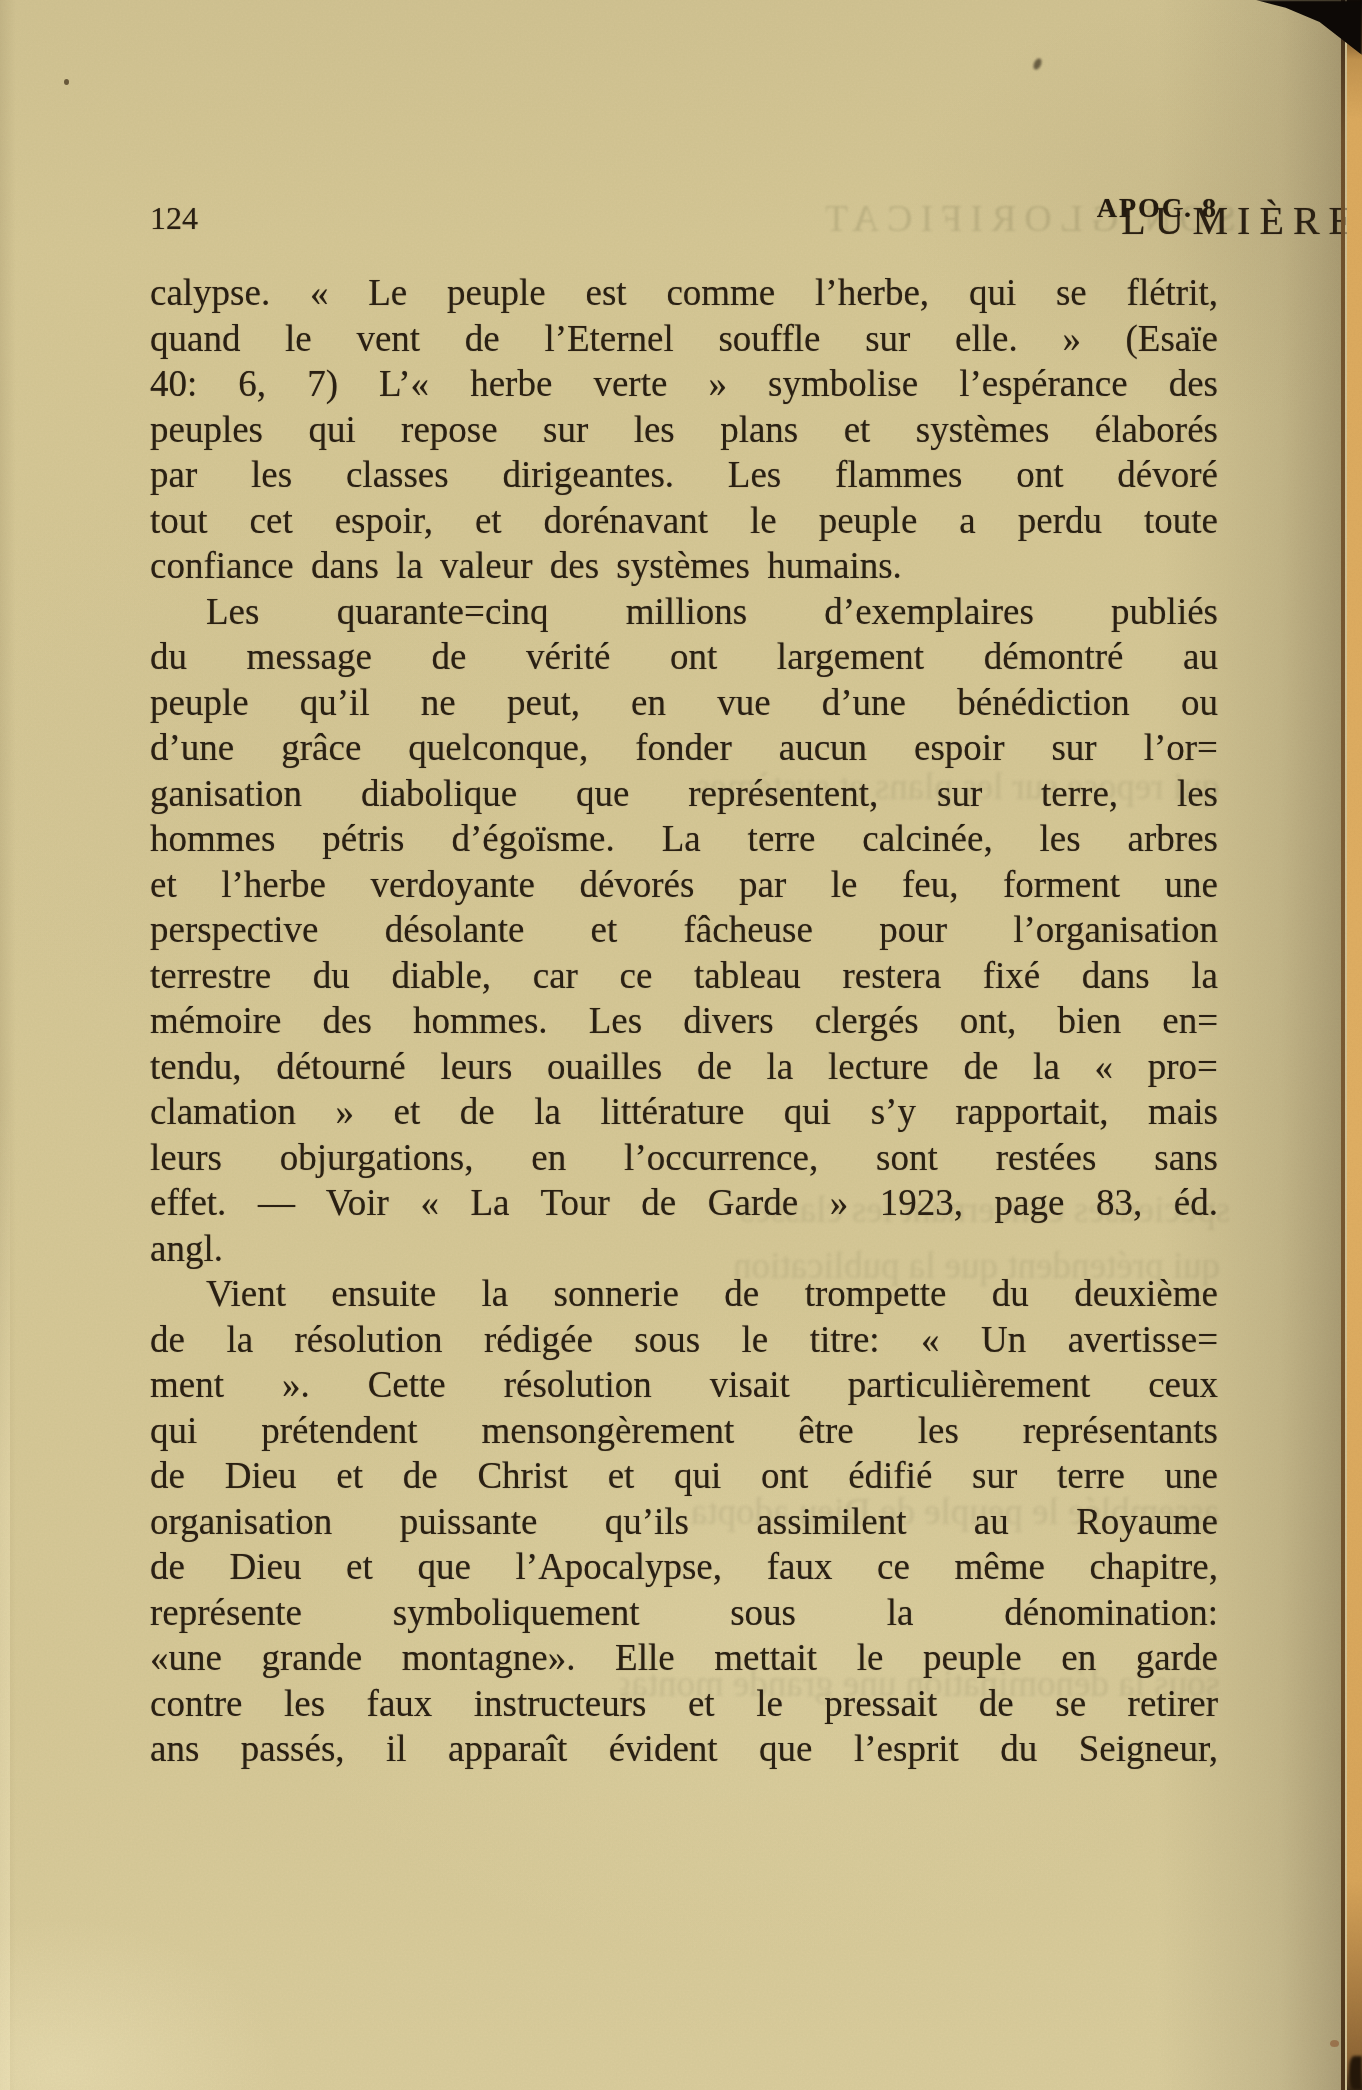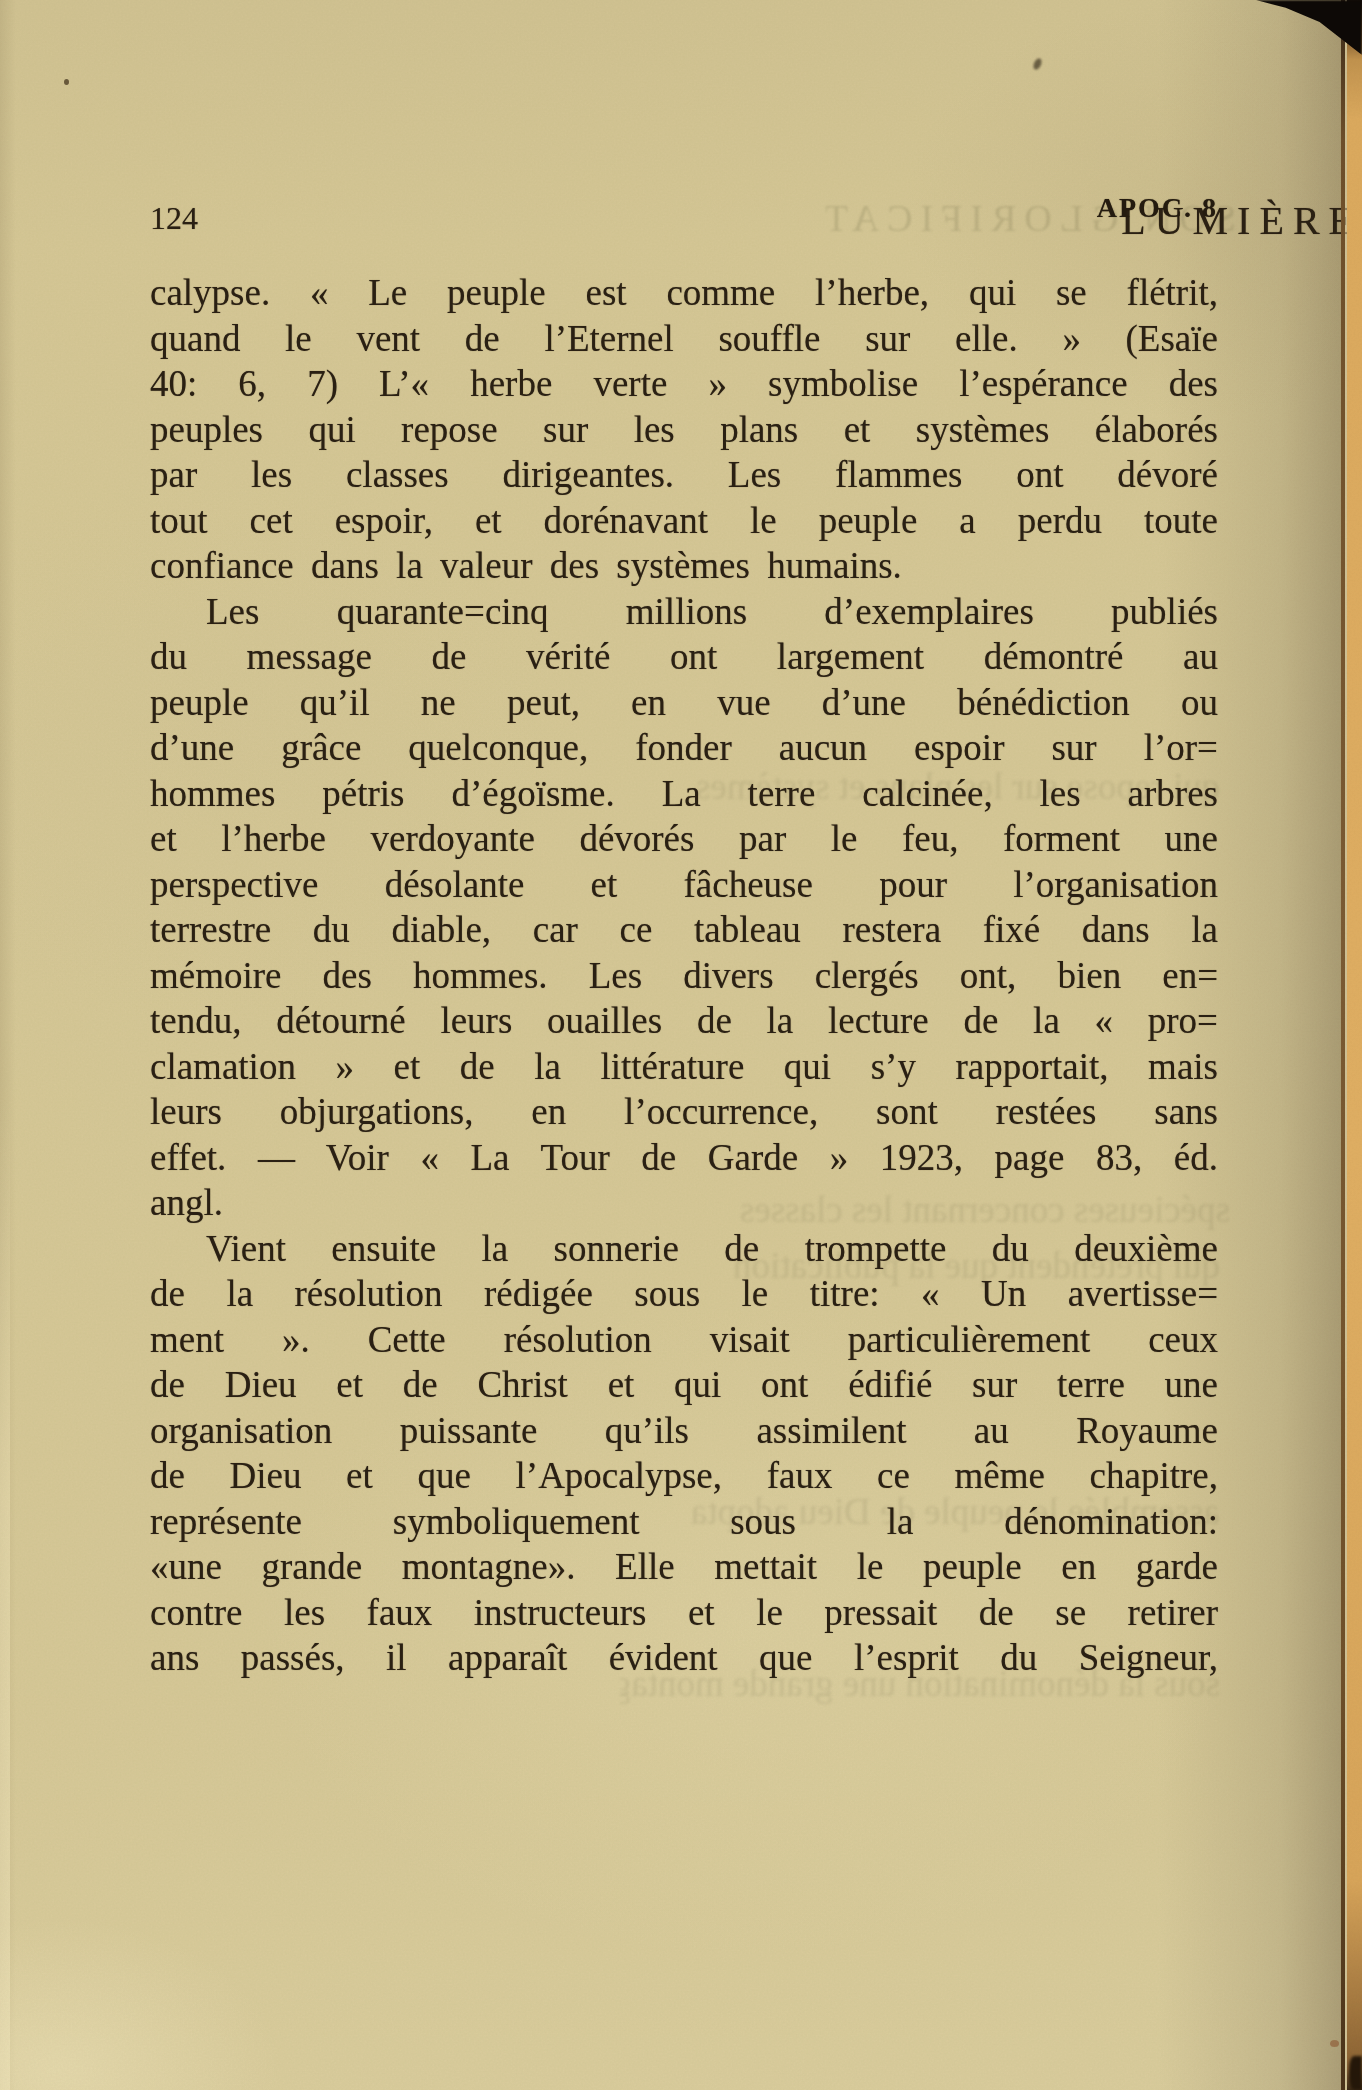--- a/index.html
+++ b/index.html
@@ -89,33 +89,35 @@
       <div class="tl">quand le vent de l’Eternel souffle sur elle. » (Esaïe</div>
       <div class="tl">40: 6, 7)  L’« herbe verte »  symbolise l’espérance des</div>
       <div class="tl">peuples qui repose sur les plans et systèmes élaborés</div>
       <div class="tl">par les classes dirigeantes. Les flammes ont dévoré</div>
       <div class="tl">tout cet espoir, et dorénavant le peuple a perdu toute</div>
       <div class="tl left">confiance dans la valeur des systèmes humains.</div>
       <div class="tl ind">Les quarante=cinq millions d’exemplaires publiés</div>
       <div class="tl">du message de vérité ont largement démontré au</div>
       <div class="tl">peuple qu’il ne peut, en vue d’une bénédiction ou</div>
       <div class="tl">d’une grâce quelconque, fonder aucun espoir sur l’or=</div>
+      <div class="tl">ganisation diabolique que représentent, sur terre, les</div>
       <div class="tl">hommes pétris d’égoïsme. La terre calcinée, les arbres</div>
       <div class="tl">et l’herbe verdoyante dévorés par le feu, forment une</div>
       <div class="tl">perspective désolante et fâcheuse pour l’organisation</div>
       <div class="tl">terrestre du diable, car ce tableau restera fixé dans la</div>
       <div class="tl">mémoire des hommes. Les divers clergés ont, bien en=</div>
       <div class="tl">tendu, détourné leurs ouailles de la lecture de la « pro=</div>
       <div class="tl">clamation » et de la littérature qui s’y rapportait, mais</div>
       <div class="tl">leurs objurgations, en l’occurrence, sont restées sans</div>
       <div class="tl">effet. — Voir « La Tour de Garde » 1923, page 83, éd.</div>
       <div class="tl left">angl.</div>
       <div class="tl ind">Vient ensuite la sonnerie de trompette du deuxième</div>
       <div class="tl">de la résolution rédigée sous le titre: « Un avertisse=</div>
       <div class="tl">ment ». Cette résolution visait particulièrement ceux</div>
+      <div class="tl">qui prétendent mensongèrement être les représentants</div>
       <div class="tl">de Dieu et de Christ et qui ont édifié sur terre une</div>
       <div class="tl">organisation puissante qu’ils assimilent au Royaume</div>
       <div class="tl">de Dieu et que l’Apocalypse, faux ce même chapitre,</div>
       <div class="tl">représente  symboliquement  sous  la  dénomination:</div>
       <div class="tl">«une grande montagne». Elle mettait le peuple en garde</div>
       <div class="tl">contre les faux instructeurs et le pressait de se retirer</div>
       <div class="tl">ans passés, il apparaît évident que l’esprit du Seigneur,</div>
     </div>
 
   <div class="left-light"></div>

